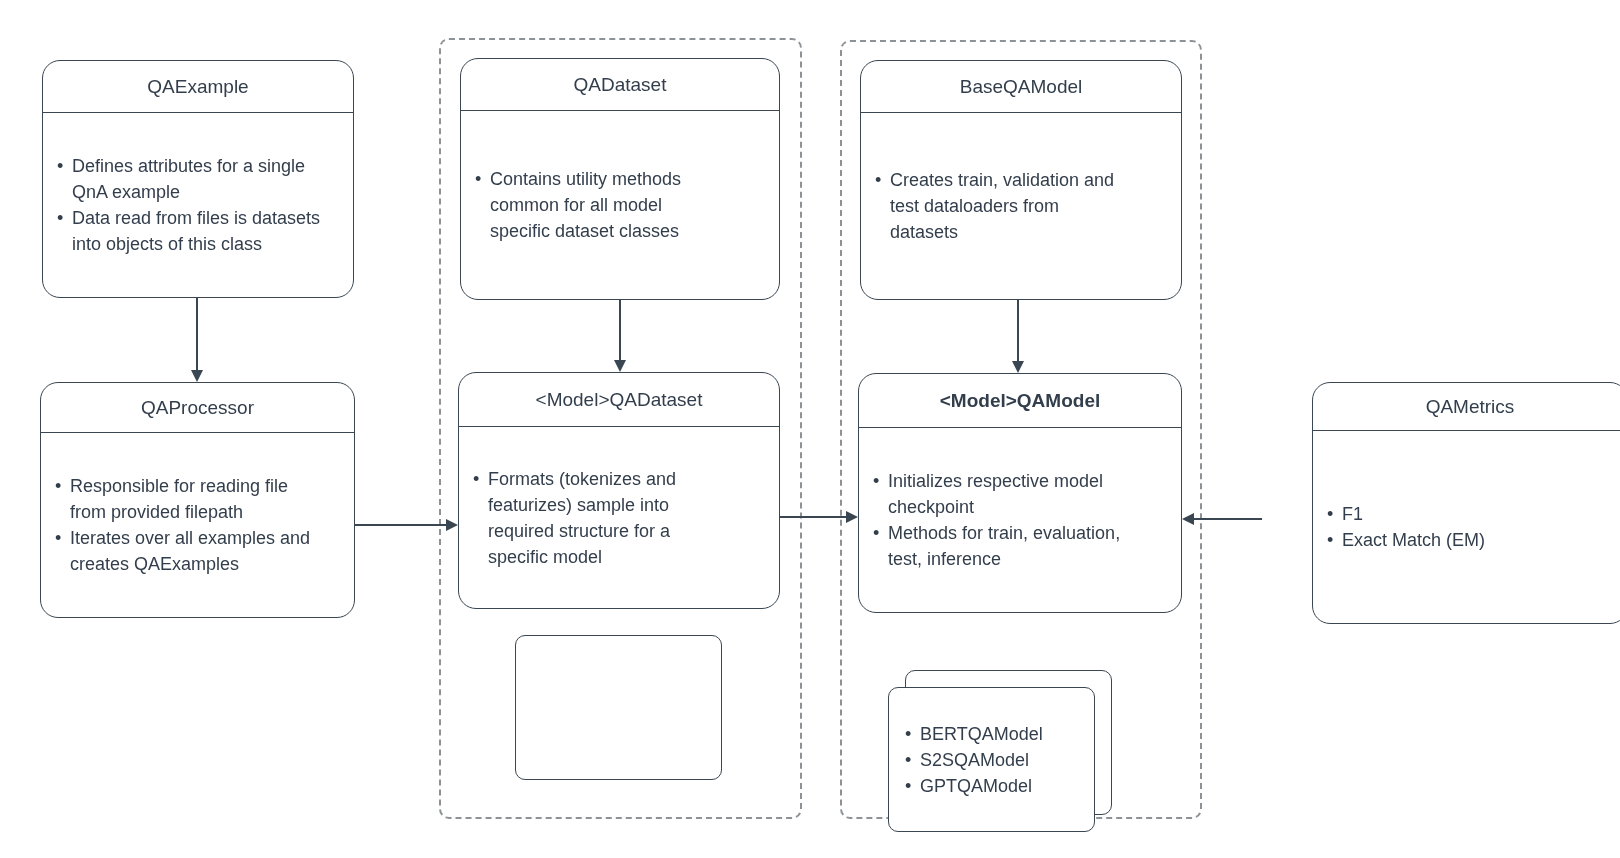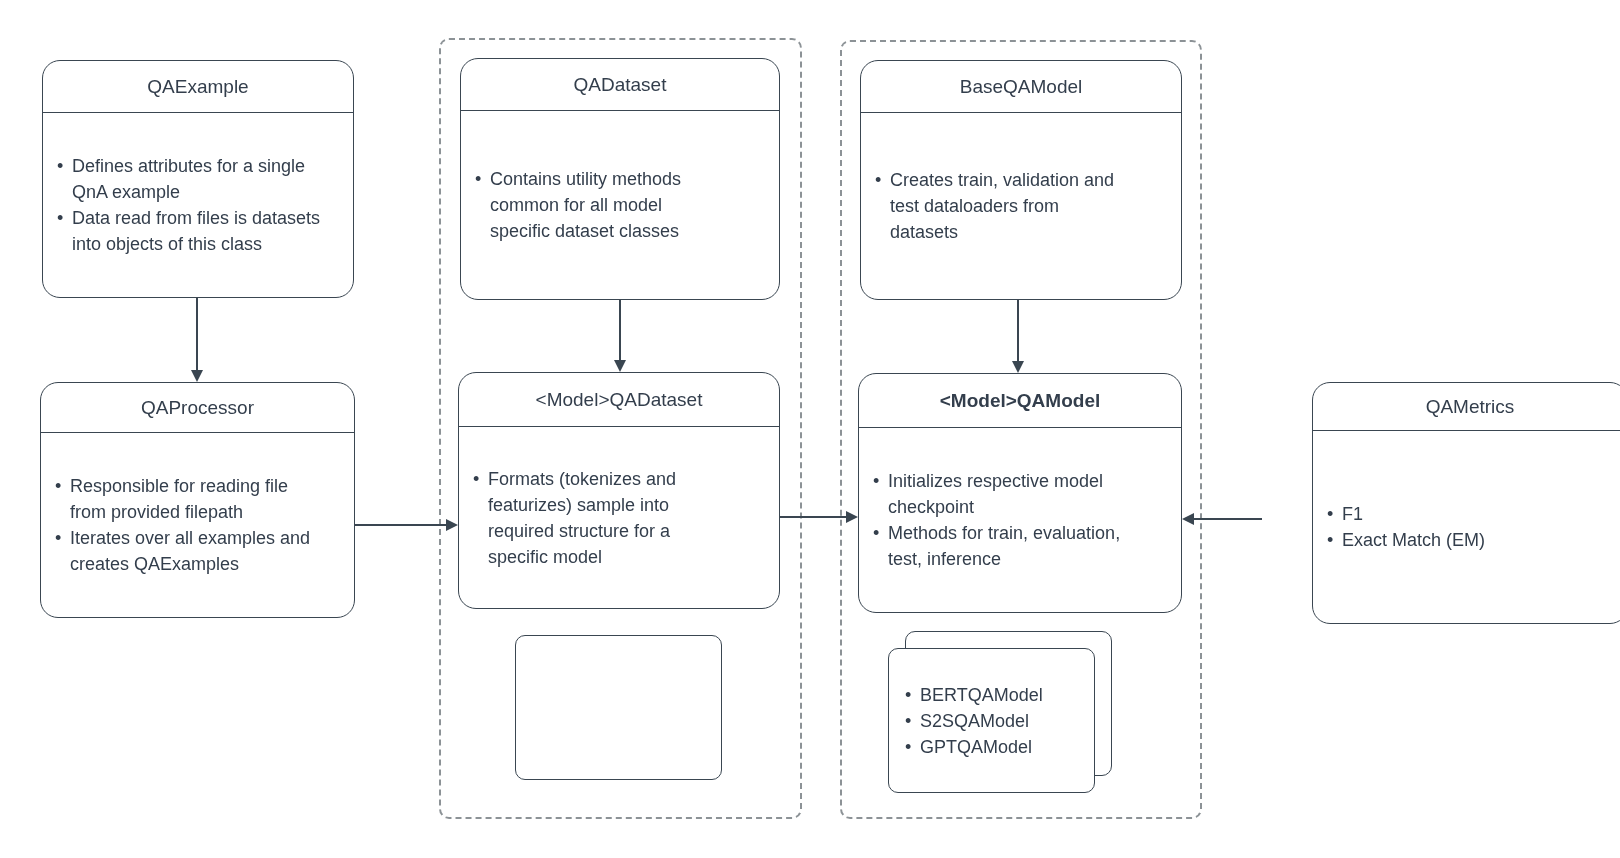--- a/index.html
+++ b/index.html
@@ -179,21 +179,21 @@
         <li>F1</li>
         <li>Exact Match (EM)</li>
       </ul>
     </div>
   </div>
 
   <div class="stack" style="left:498px;top:635px;width:224px;height:162px;">
     <div class="stack-card back" style="width:207px;height:145px;"></div>
   </div>
 
-  <div class="stack" style="left:888px;top:631px;width:224px;height:162px;">
+  <div class="stack" style="left:888px;top:670px;width:224px;height:162px;">
     <div class="stack-card back" style="width:207px;height:145px;"></div>
     <div class="stack-card front" style="width:207px;height:145px;">
       <ul class="bullets w-stack">
         <li>BERTQAModel</li>
         <li>S2SQAModel</li>
         <li>GPTQAModel</li>
       </ul>
     </div>
   </div>
 

